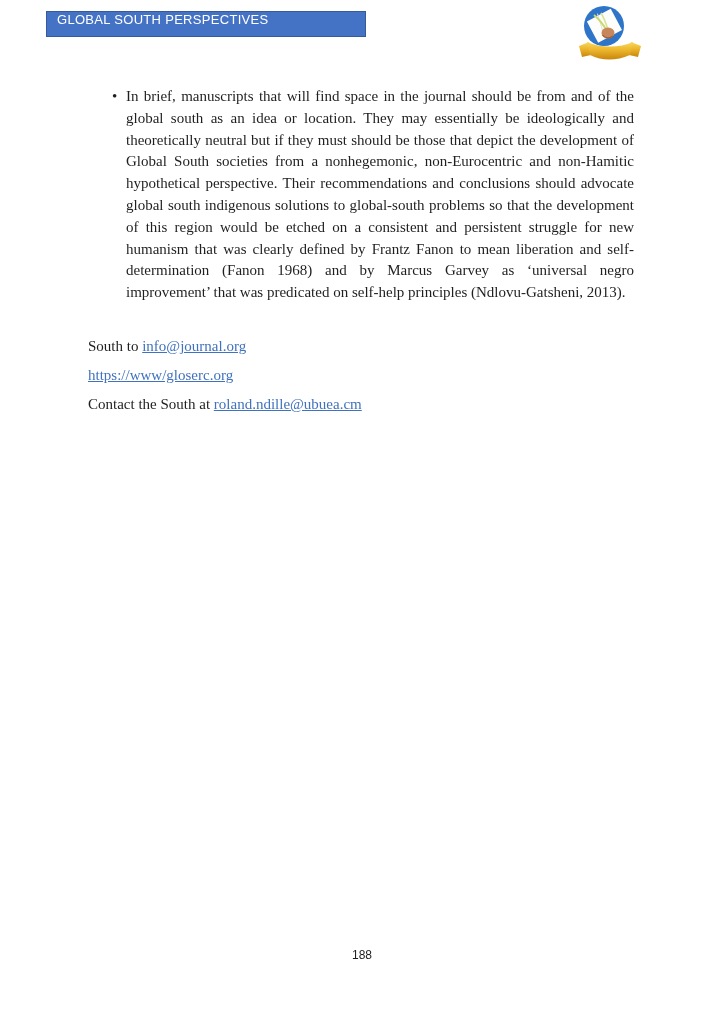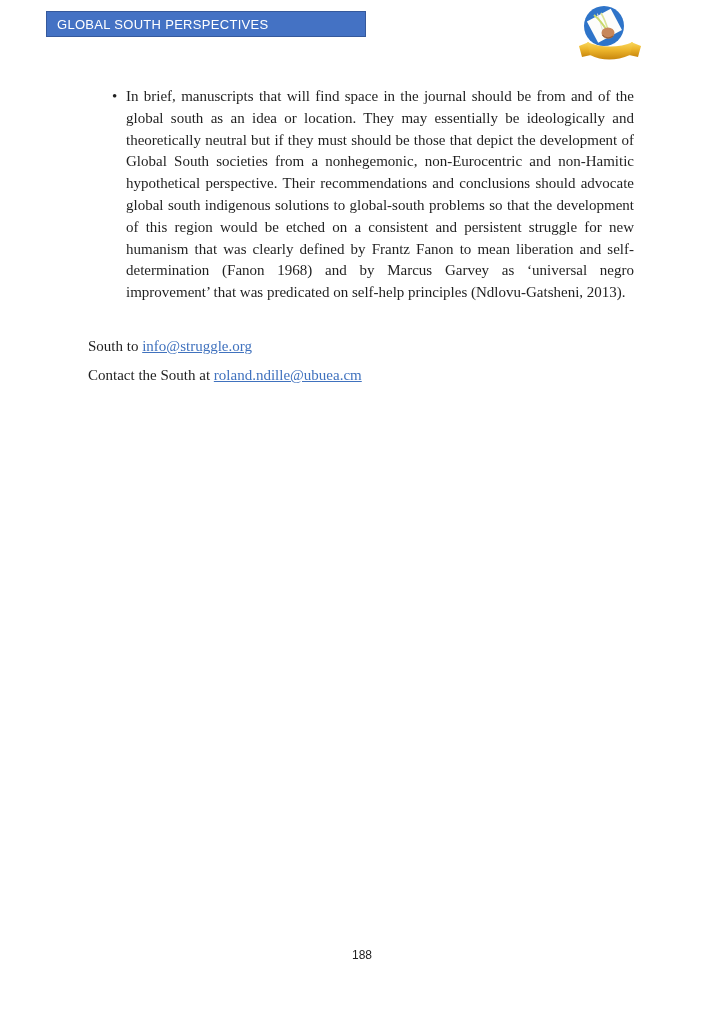--- a/index.html
+++ b/index.html
@@ -21,21 +21,20 @@
   .banner {
     position: absolute;
     left: 46px;
     top: 11px;
     width: 320px;
     height: 26px;
     background: #4472C4;
     border: 1px solid #35599C;
     box-sizing: border-box;
     display: flex;
-    align-items: center;
     padding-left: 10px;
     font-family: "Liberation Sans", sans-serif;
     font-size: 13px;
     letter-spacing: 0.3px;
     color: #ffffff;
   }
 
   
   .logo {
     position: absolute;
@@ -133,19 +132,20 @@
       <path d="M10 40 C 24 46, 42 46, 56 40 L53 53 C 39 59, 25 59, 13 53 Z" fill="url(#gold)"></path>
     </svg>
   </span>
 
   <div class="bullet-row">
     <span class="bullet-glyph">•</span>
     <p class="bullet-text">In brief, manuscripts that will find space in the journal should be from and of the global south as an idea or location.  They may essentially be ideologically and theoretically neutral but if they must should be those that depict the development of Global South societies from a nonhegemonic, non-Eurocentric and non-Hamitic hypothetical perspective. Their recommendations and conclusions should advocate global south indigenous solutions to global-south problems so that the development of this region would be etched on a consistent and persistent struggle for new humanism that was clearly defined by Frantz Fanon to mean liberation and self-determination (Fanon 1968) and by Marcus Garvey as ‘universal negro improvement’ that was predicated on self-help principles (Ndlovu-Gatsheni, 2013).</p>
   </div>
 
   <div class="submission">
-    <p><span>South to </span><a class="doc-link">info@struggle.org</a></p>
+    <p><span>South to </span><a class="doc-link">info@journal.org</a></p>
+    <p><a class="doc-link">https://www/gloserc.org</a></p>
     <p><span>Contact the South at </span><a class="doc-link">roland.ndille@ubuea.cm</a></p>
   </div>
 
   <div class="footer-pagenum">188</div>
 
 </div>
 
 </body></html>

